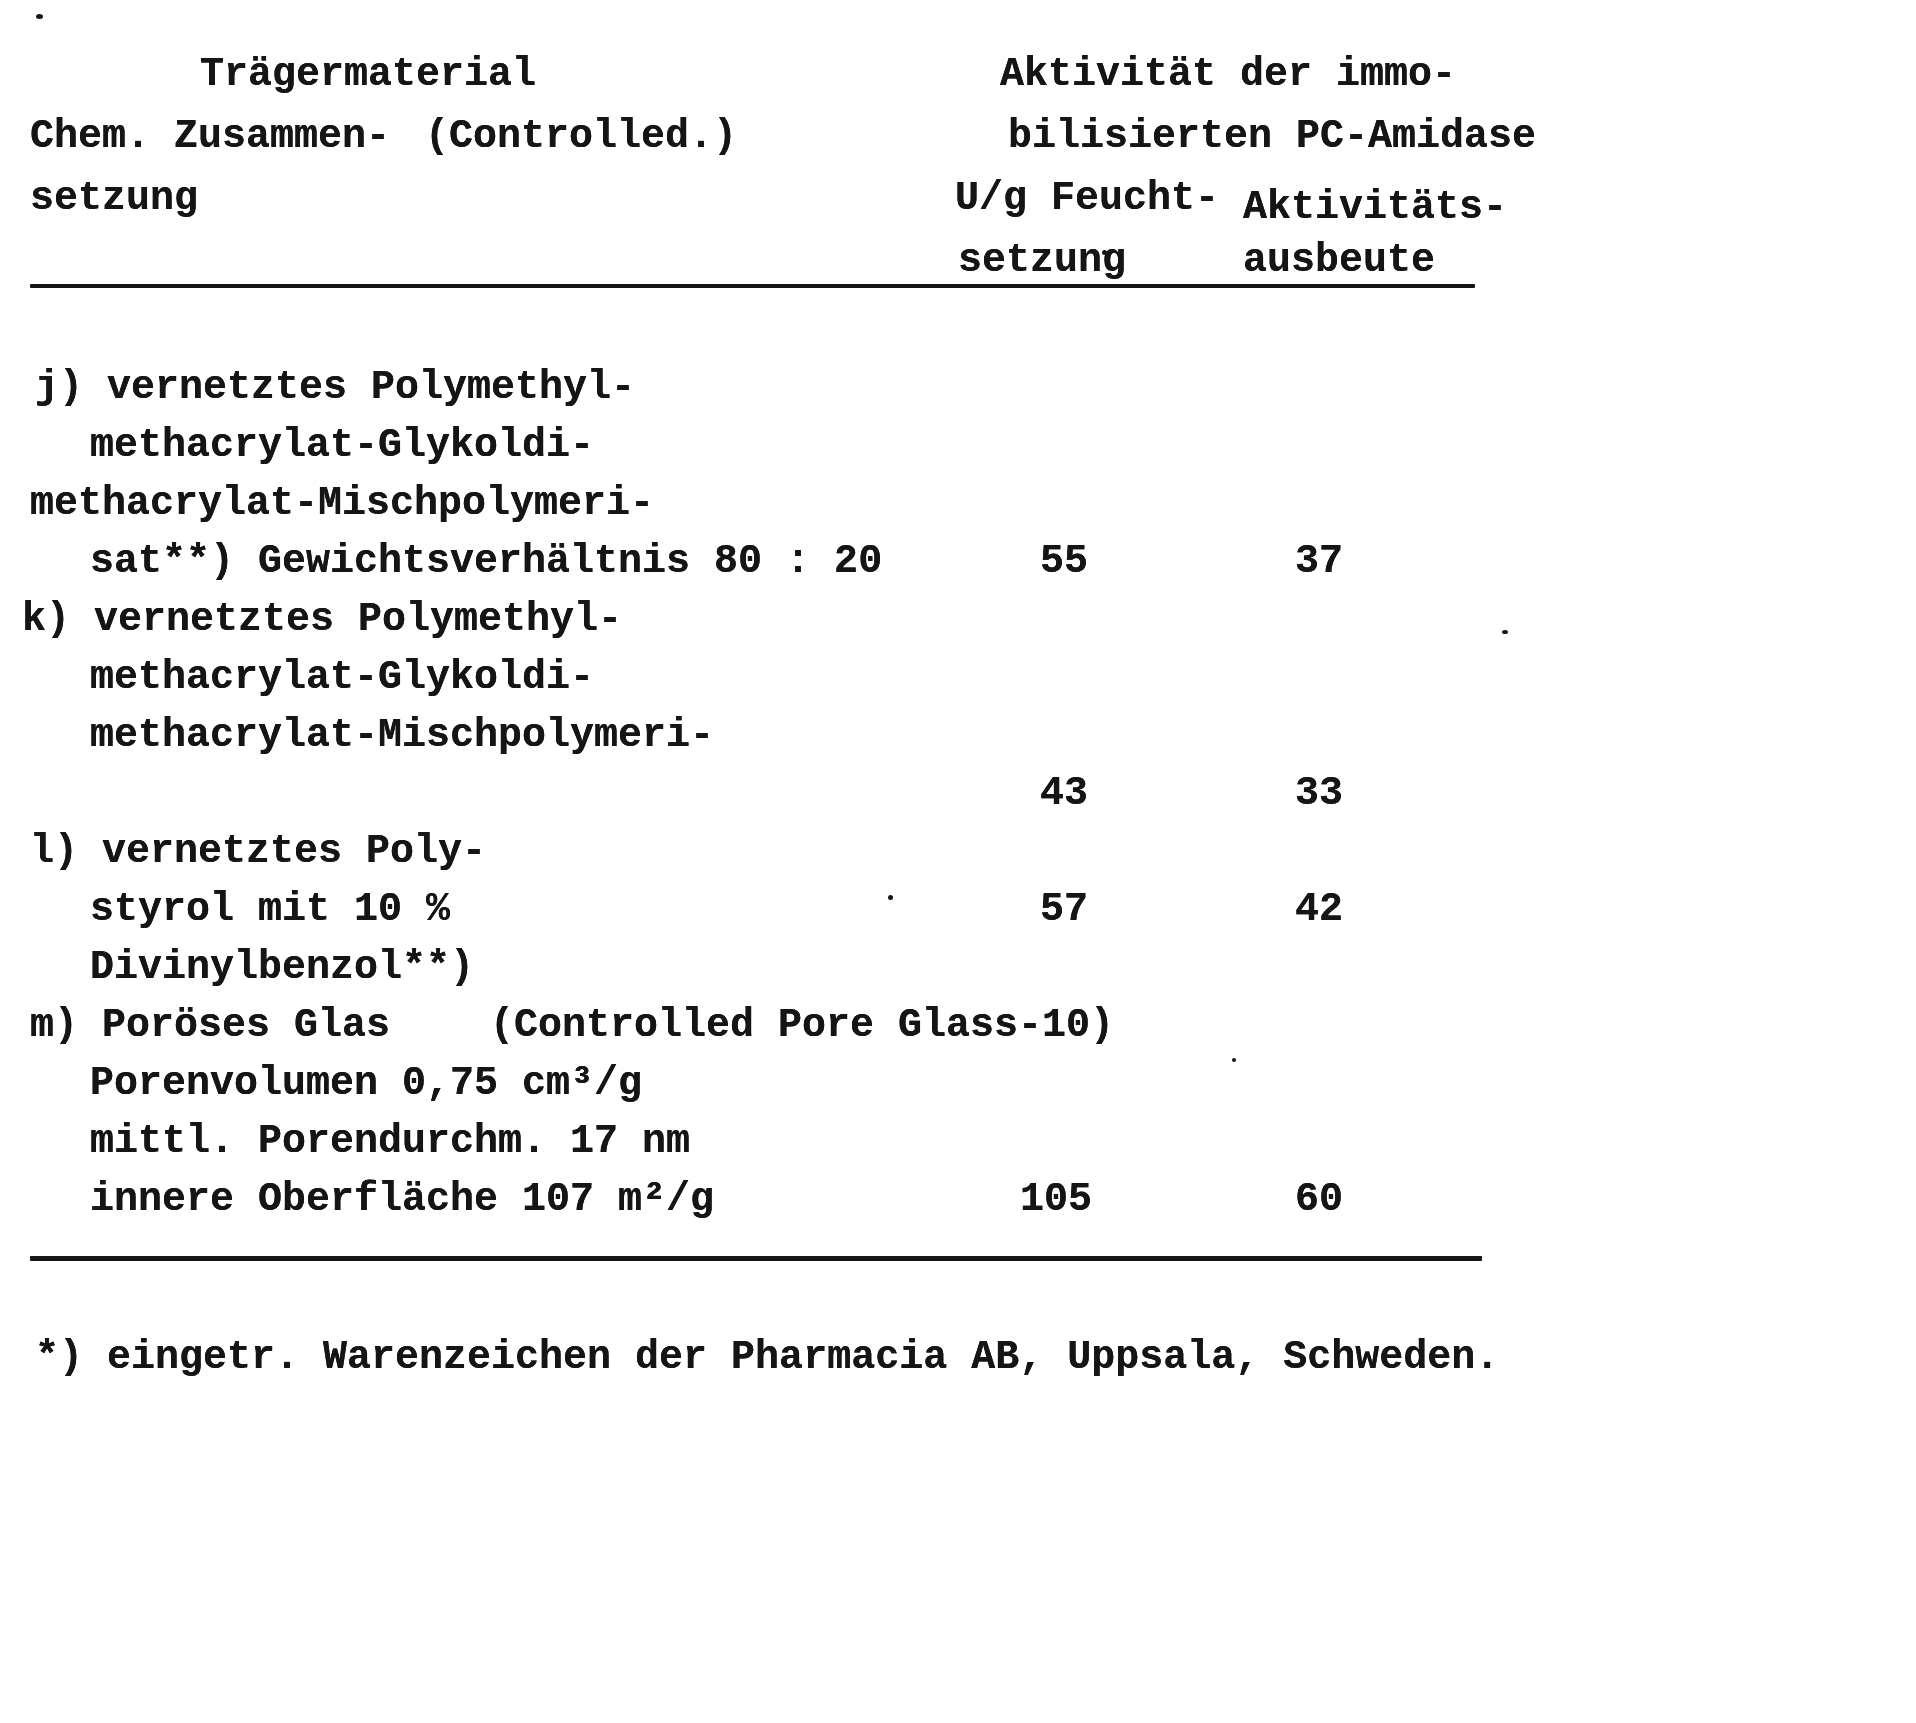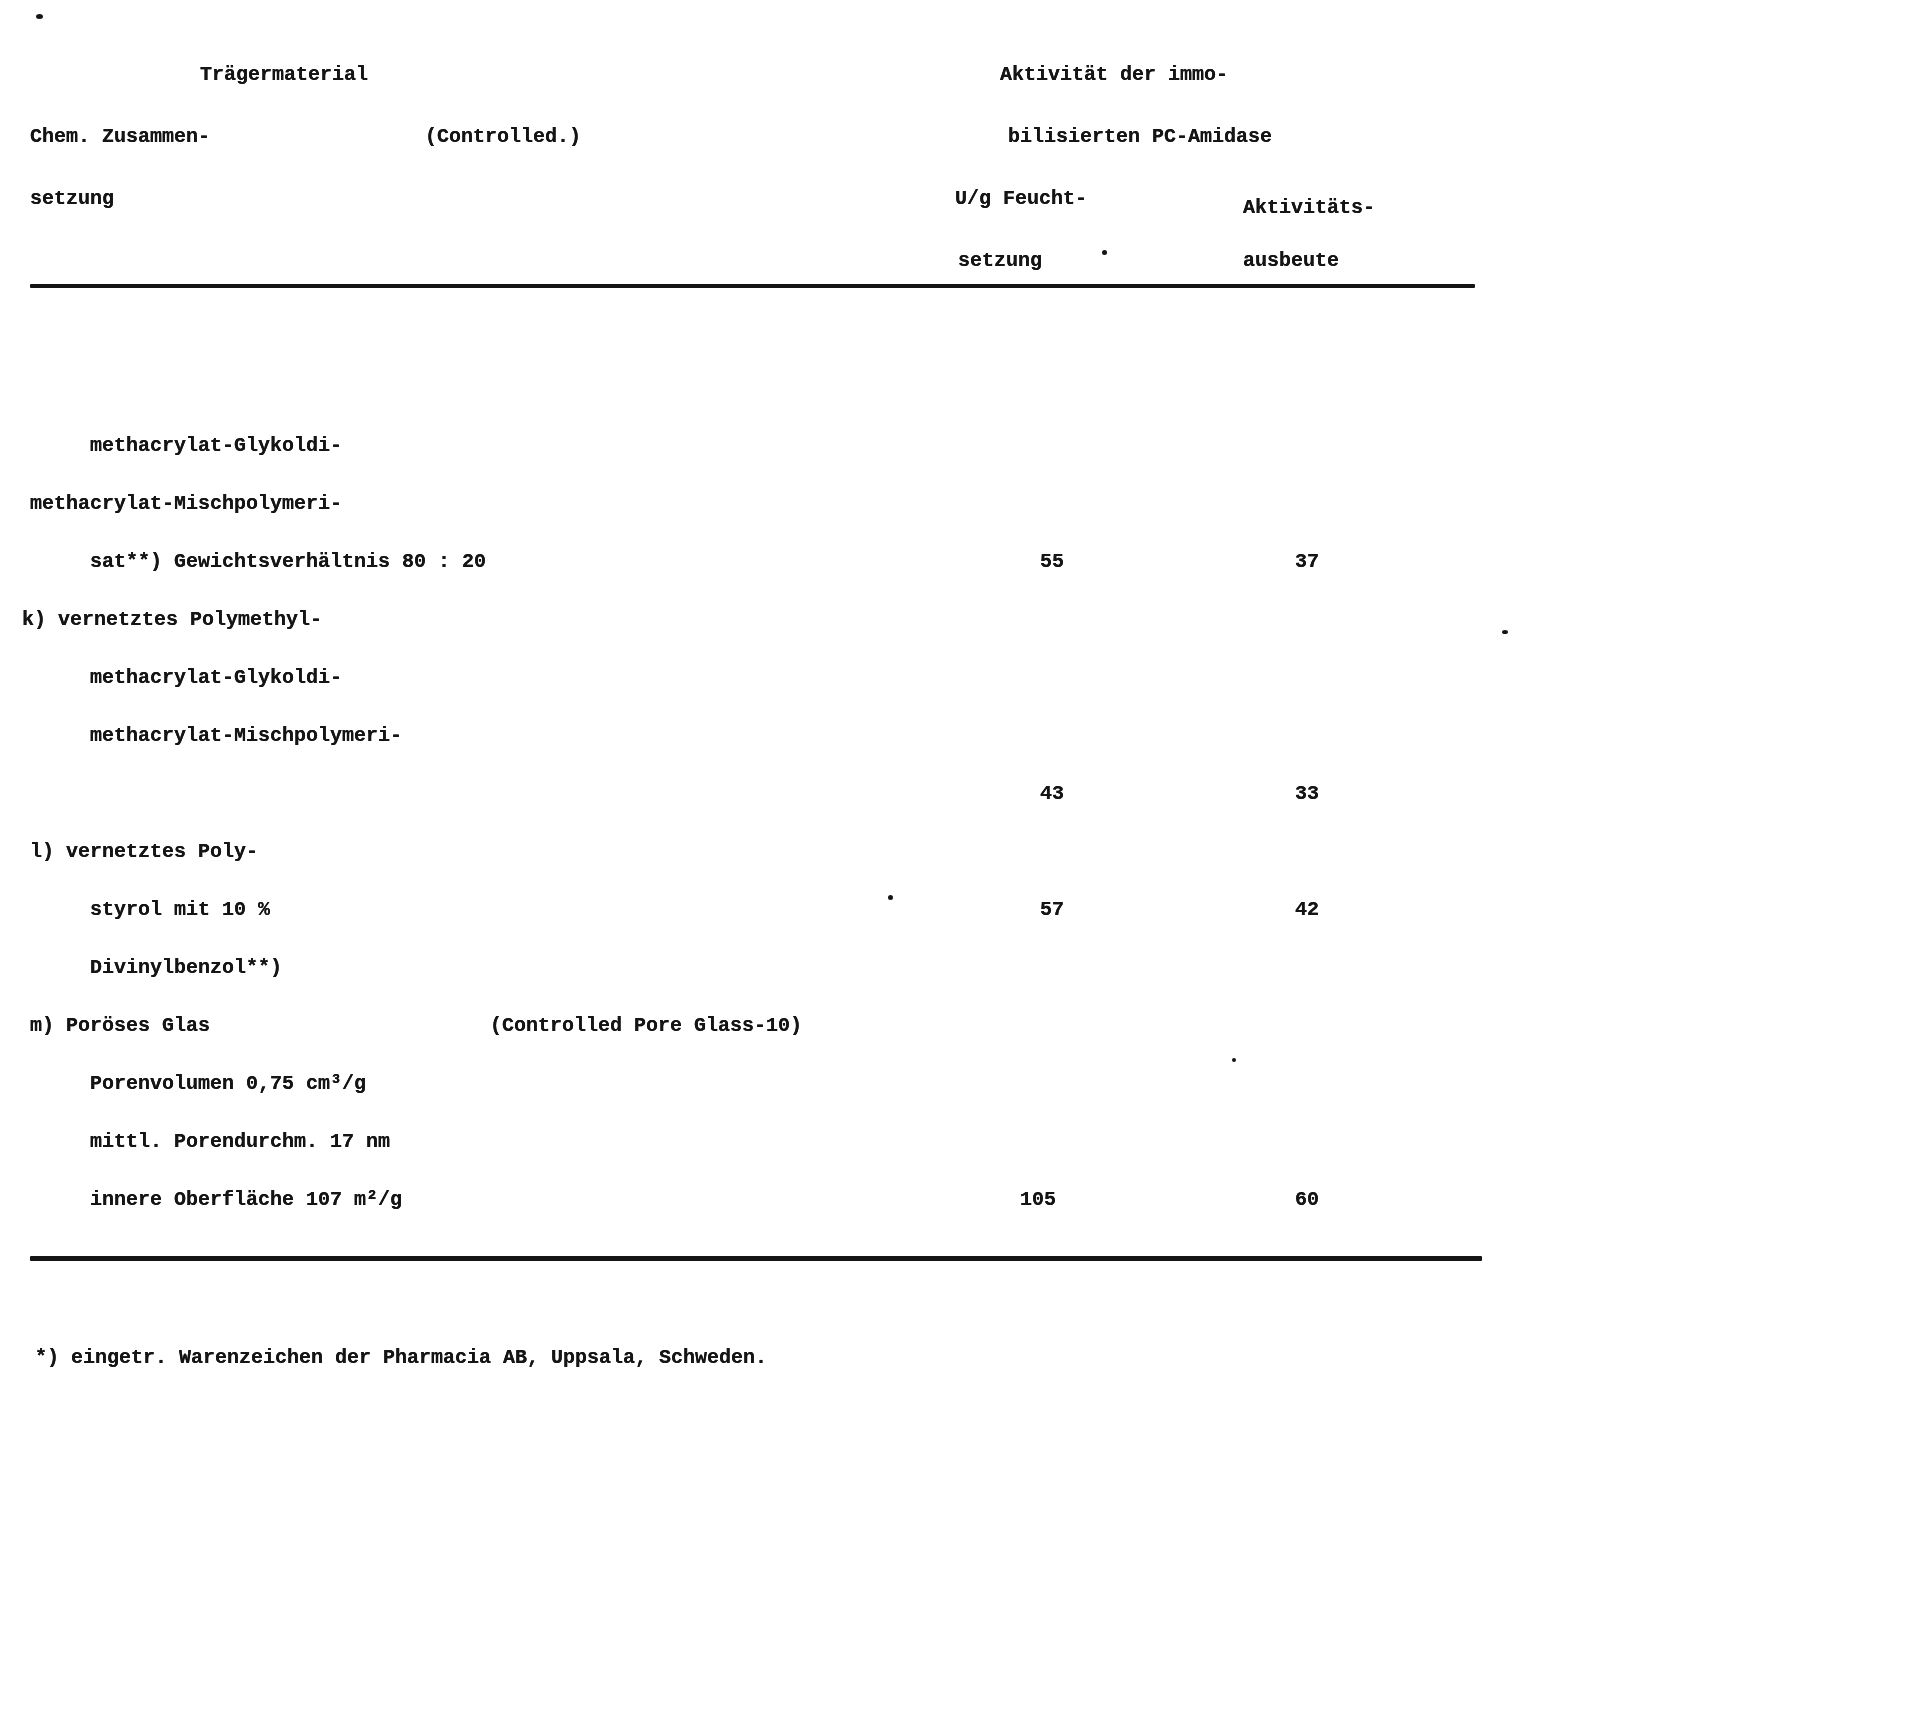--- a/index.html
+++ b/index.html
@@ -7,21 +7,21 @@
     padding: 0;
     background: #ffffff;
   }
   .page {
     position: relative;
     width: 1916px;
     height: 1723px;
     background: #ffffff;
     font-family: "Liberation Mono", "DejaVu Sans Mono", monospace;
     font-weight: 700;
-    font-size: 20px;
+    font-size: 40px;
     color: #151515;
     overflow: hidden;
   }
   .t {
     position: absolute;
     white-space: pre;
     line-height: 40px;
     text-shadow: 0 0 0.6px #151515;
   }
   .rule {
@@ -55,20 +55,21 @@
 
   <span class="t" style="top:179px;left:30px">setzung</span>
   <span class="t" style="top:179px;left:955px">U/g Feucht-</span>
   <span class="t" style="top:188px;left:1243px">Aktivitäts-</span>
 
   <span class="t" style="top:241px;left:958px">setzung</span>
   <span class="t" style="top:241px;left:1243px">ausbeute</span>
 
   <div class="rule" style="top:284px;left:30px;width:1445px;height:4px"></div>
 
+  <span class="t" style="top:368px;left:35px">j) vernetztes Polymethyl-</span>
   <span class="t" style="top:426px;left:90px">methacrylat-Glykoldi-</span>
   <span class="t" style="top:484px;left:30px">methacrylat-Mischpolymeri-</span>
   <span class="t" style="top:542px;left:90px">sat**) Gewichtsverhältnis 80 : 20</span>
   <span class="t" style="top:542px;left:1040px">55</span>
   <span class="t" style="top:542px;left:1295px">37</span>
 
   <span class="t" style="top:600px;left:22px">k) vernetztes Polymethyl-</span>
   <span class="t" style="top:658px;left:90px">methacrylat-Glykoldi-</span>
   <span class="t" style="top:716px;left:90px">methacrylat-Mischpolymeri-</span>
   <span class="t" style="top:774px;left:1040px">43</span>

